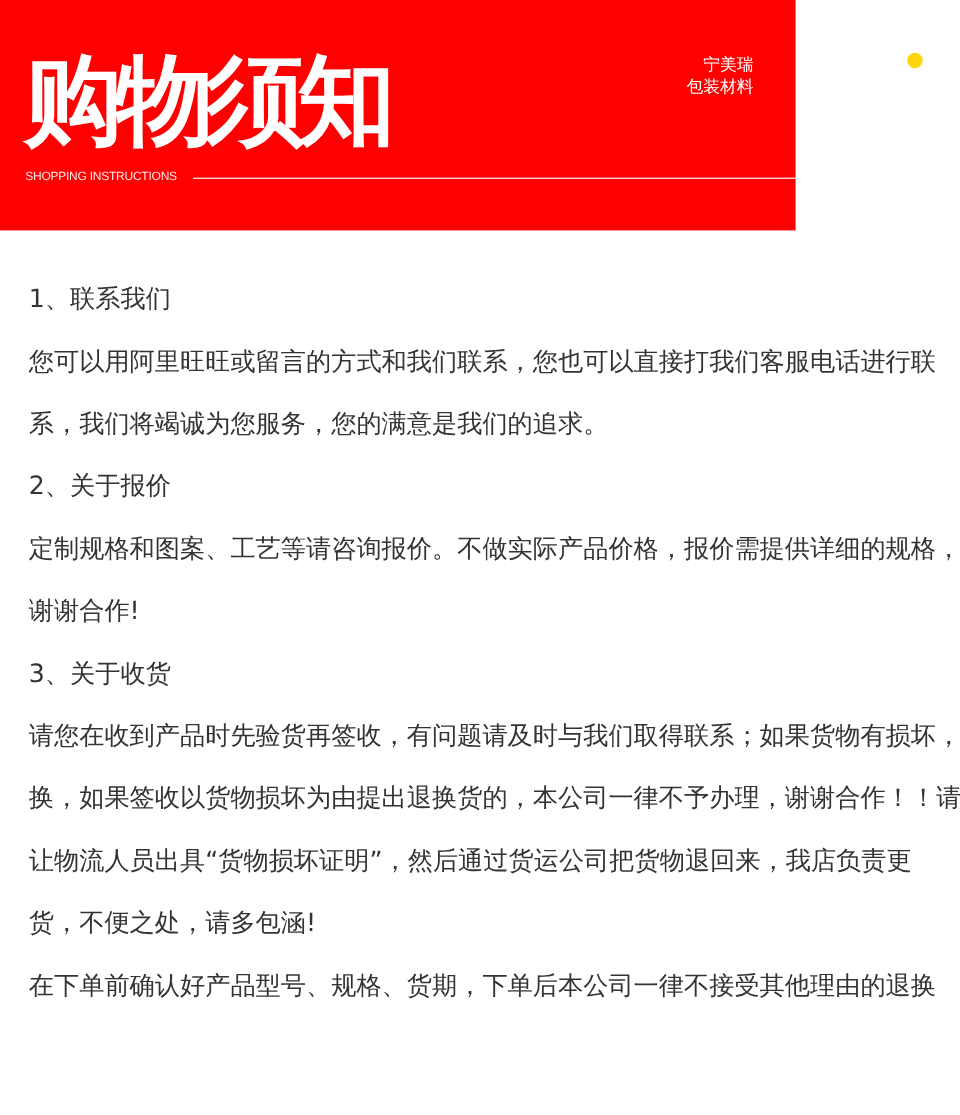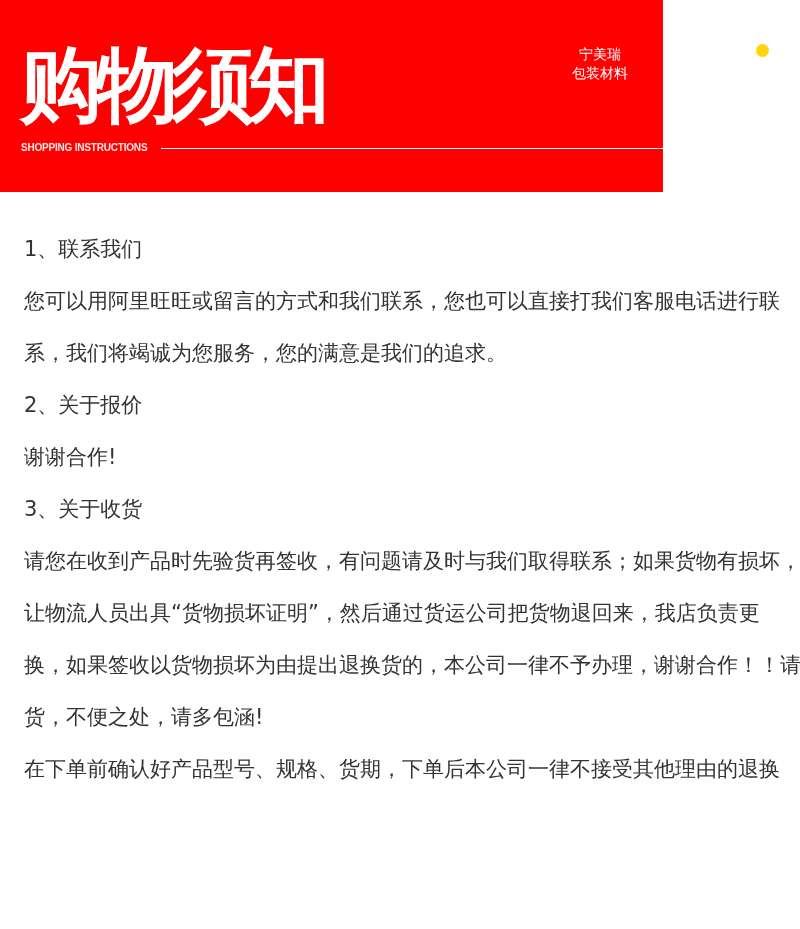--- a/index.html
+++ b/index.html
@@ -36,35 +36,34 @@
     .banner-subtitle {
       position: absolute;
       left: 21px;
       top: 141px;
       color: #ffe8e8;
       font-family: "Liberation Sans", sans-serif;
       font-size: 10px;
       line-height: 13px;
       letter-spacing: -0.2px;
       white-space: nowrap;
-      font-weight: bold;
     }
     .banner-rule {
       position: absolute;
       left: 161px;
       top: 148px;
       width: 605px;
       height: 1px;
       background: #ffffff;
     }
     .brand {
       position: absolute;
       right: 35px;
       top: 45px;
-      text-align: center;
+      text-align: right;
       color: #ffffff;
       font-size: 14px;
       line-height: 19px;
     }
     .brand-dot {
       position: absolute;
       left: 756px;
       top: 44px;
       width: 13px;
       height: 13px;
@@ -115,23 +114,24 @@
 </div>
 
 <div class="content">
   <div>
     <span class="line">1、联系我们</span>
     <span class="line">您可以用阿里旺旺或留言的方式和我们联系，您也可以直接打我们客服电话进行联</span>
     <span class="line">系，我们将竭诚为您服务，您的满意是我们的追求。</span>
   </div>
   <div>
     <span class="line">2、关于报价</span>
+    <span class="line">定制规格和图案、工艺等请咨询报价。不做实际产品价格，报价需提供详细的规格，</span>
     <span class="line">谢谢合作!</span>
   </div>
   <div>
     <span class="line">3、关于收货</span>
     <span class="line">请您在收到产品时先验货再签收，有问题请及时与我们取得联系；如果货物有损坏，</span>
+    <span class="line">换，如果签收以货物损坏为由提出退换货的，本公司一律不予办理，谢谢合作！！请</span>
     <span class="line">让物流人员出具“货物损坏证明”，然后通过货运公司把货物退回来，我店负责更</span>
-    <span class="line">换，如果签收以货物损坏为由提出退换货的，本公司一律不予办理，谢谢合作！！请</span>
     <span class="line">货，不便之处，请多包涵!</span>
     <span class="line">在下单前确认好产品型号、规格、货期，下单后本公司一律不接受其他理由的退换</span>
   </div>
 </div>
 
 </body></html>

